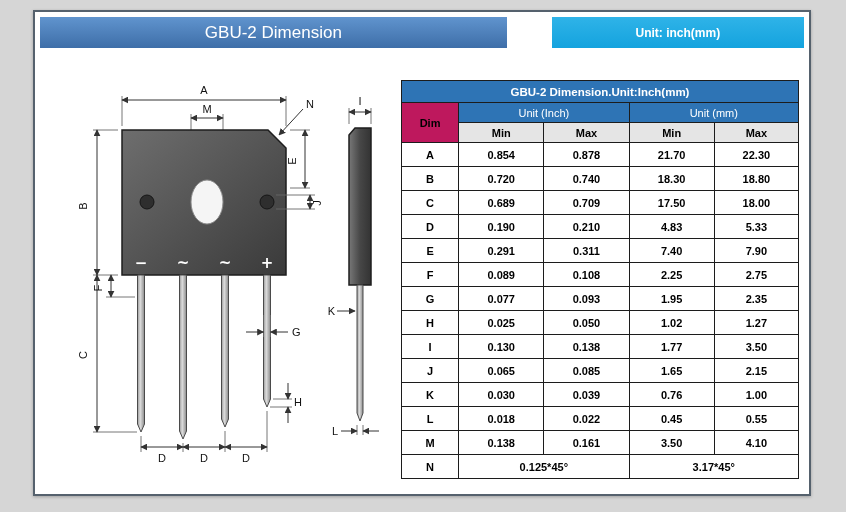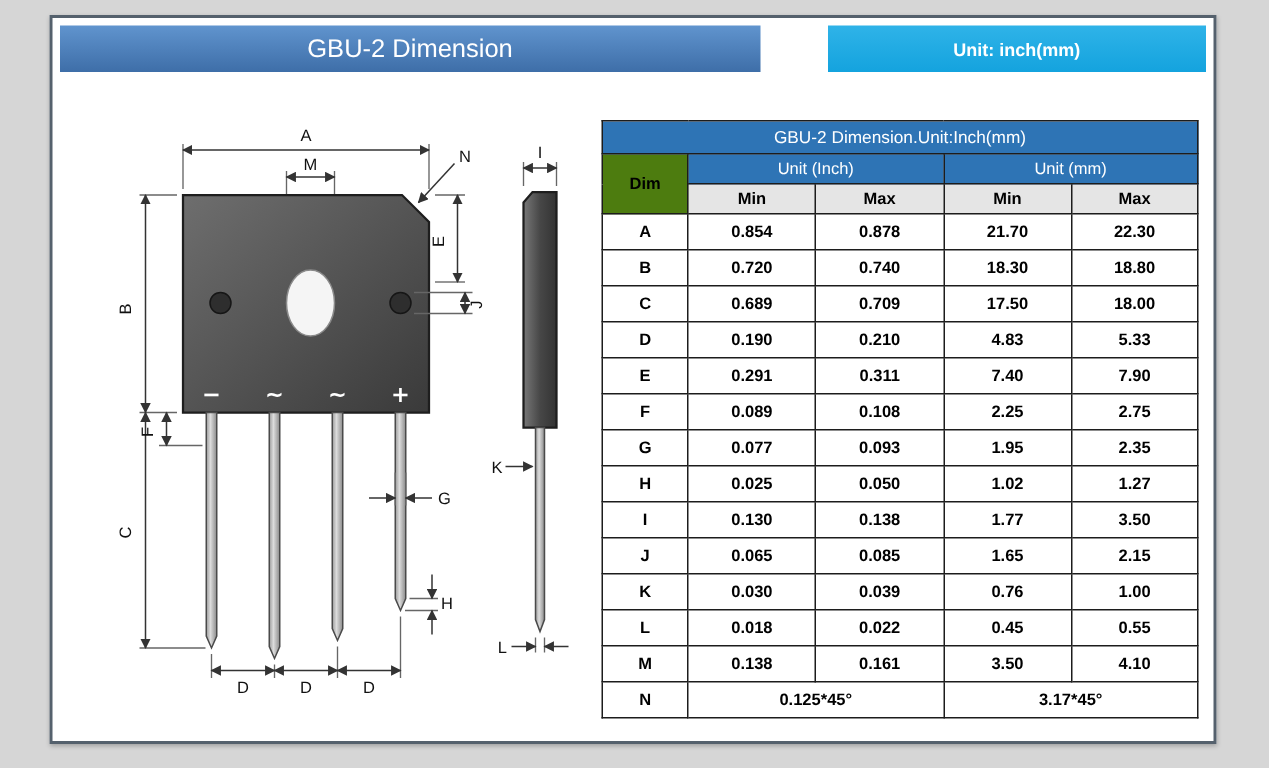--- a/index.html
+++ b/index.html
@@ -30,23 +30,23 @@
   .drawing{position:absolute;left:14px;top:63px;}
   .ext{stroke:#666;stroke-width:0.9;}
   .dim{stroke:#333;stroke-width:1;fill:none;}
   .lab{font:11px "Liberation Sans",sans-serif;fill:#111;}
   .pol{font:bold 15px "DejaVu Sans",sans-serif;fill:#ffffff;text-anchor:middle;}
   
   .table-wrap{position:absolute;left:366px;top:68px;width:398px;}
   .dim-table{border-collapse:collapse;width:398px;table-layout:fixed;
     font-family:"Liberation Sans",sans-serif;font-size:11px;}
   .dim-table th,.dim-table td{border:1px solid #1c1c1c;text-align:center;padding:0;vertical-align:middle;}
-  .title-row th{background:#2e74b5;color:#fff;font-weight:normal;font-size:11.5px;height:21px;}
+  .title-row th{background:#2e74b5;color:#fff;font-weight:bold;font-size:11.5px;height:21px;}
   .group-row .group{background:#2e74b5;color:#fff;font-weight:normal;height:19px;}
-  .group-row .dim-h{background:#4d7c0f;color:#000;font-weight:bold;}
+  .group-row .dim-h{background:#be185d;color:#000;font-weight:bold;}
   .minmax-row th{background:#e5e5e5;color:#000;font-weight:bold;height:19px;}
   .dim-table tbody td{height:23px;background:#fff;font-weight:bold;color:#000;}
 </style>
 </head>
 <body>
 
 <div class="panel">
 
   <div class="hdr">
     <div class="hdr-title">GBU-2 Dimension</div>

